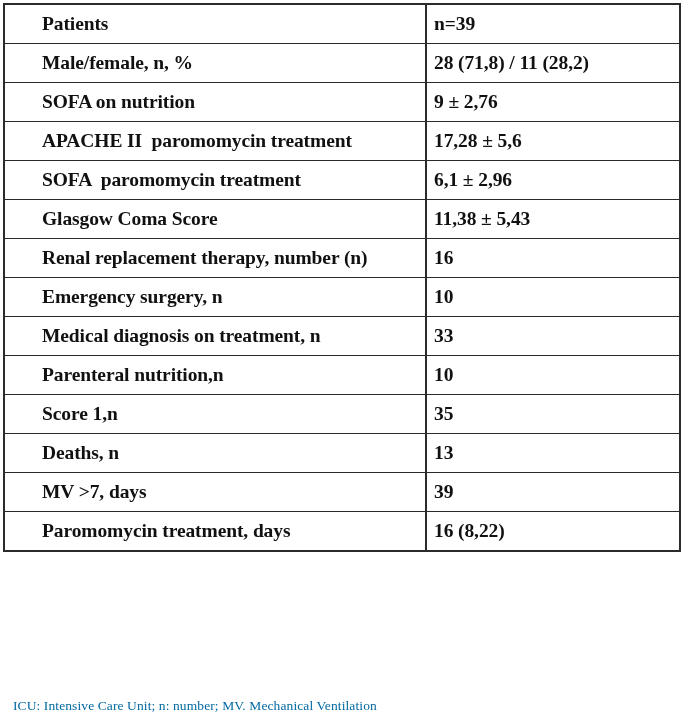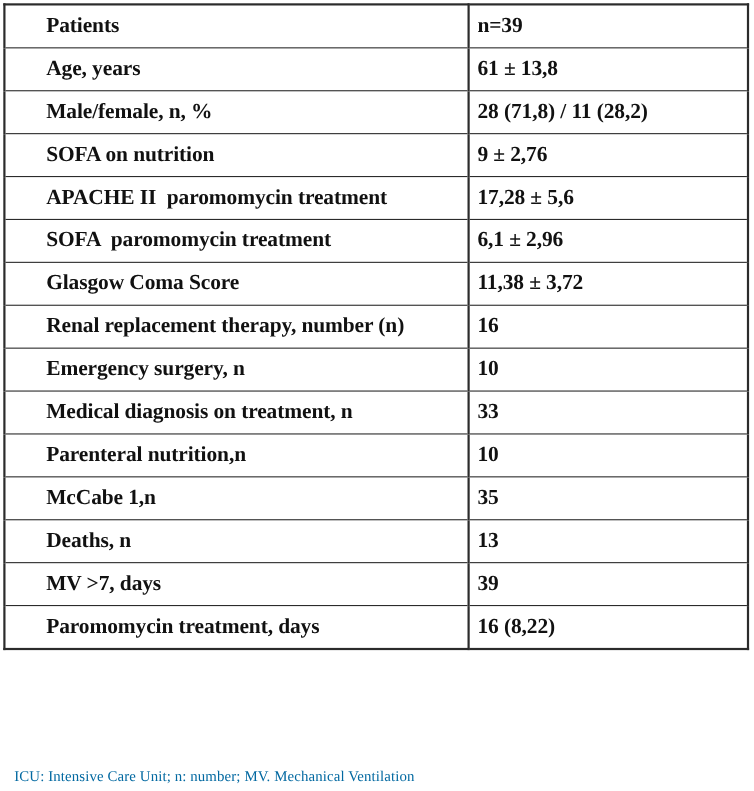--- a/index.html
+++ b/index.html
@@ -92,61 +92,57 @@
       <colgroup>
         <col class="c-label">
         <col class="c-value">
       </colgroup>
       <tbody>
           <tr>
             <td class="label-cell">Patients</td>
             <td class="value-cell">n=39</td>
           </tr>
           <tr>
-            <td class="label-cell">Age, years</td>
-            <td class="value-cell">61 ± 13,8</td>
-          </tr>
-          <tr>
             <td class="label-cell">Male/female, n, %</td>
             <td class="value-cell">28 (71,8) / 11 (28,2)</td>
           </tr>
           <tr>
             <td class="label-cell">SOFA on nutrition</td>
             <td class="value-cell">9 ± 2,76</td>
           </tr>
           <tr>
             <td class="label-cell">APACHE II  paromomycin treatment</td>
             <td class="value-cell">17,28 ± 5,6</td>
           </tr>
           <tr>
             <td class="label-cell">SOFA  paromomycin treatment</td>
             <td class="value-cell">6,1 ± 2,96</td>
           </tr>
           <tr>
             <td class="label-cell">Glasgow Coma Score</td>
-            <td class="value-cell">11,38 ± 3,72</td>
+            <td class="value-cell">11,38 ± 5,43</td>
           </tr>
           <tr>
             <td class="label-cell">Renal replacement therapy, number (n)</td>
             <td class="value-cell">16</td>
           </tr>
           <tr>
             <td class="label-cell">Emergency surgery, n</td>
             <td class="value-cell">10</td>
           </tr>
           <tr>
             <td class="label-cell">Medical diagnosis on treatment, n</td>
             <td class="value-cell">33</td>
           </tr>
           <tr>
             <td class="label-cell">Parenteral nutrition,n</td>
             <td class="value-cell">10</td>
           </tr>
           <tr>
-            <td class="label-cell">McCabe 1,n</td>
+            <td class="label-cell">Score 1,n</td>
             <td class="value-cell">35</td>
           </tr>
           <tr>
             <td class="label-cell">Deaths, n</td>
             <td class="value-cell">13</td>
           </tr>
           <tr>
             <td class="label-cell">MV &gt;7, days</td>
             <td class="value-cell">39</td>
           </tr>

